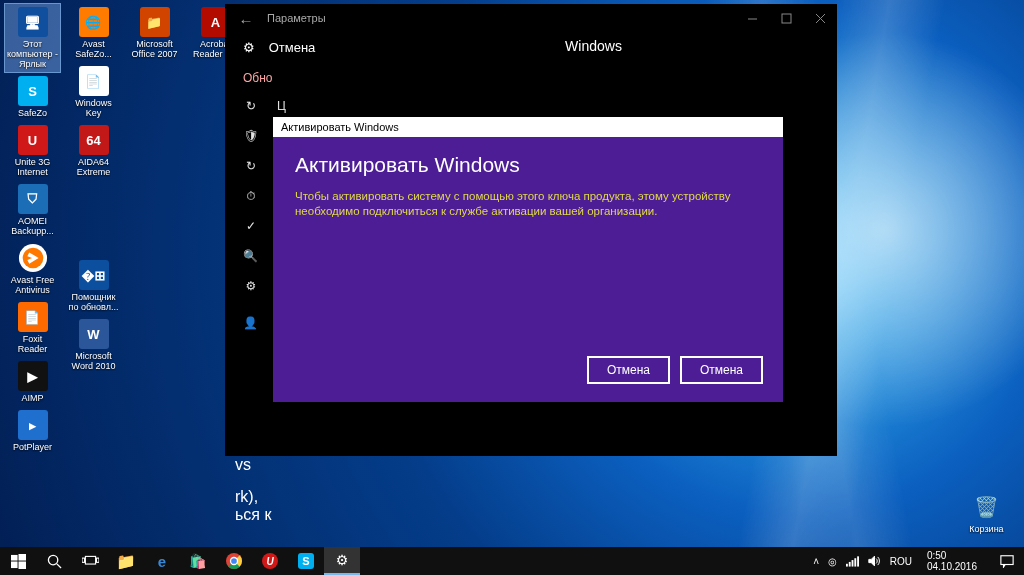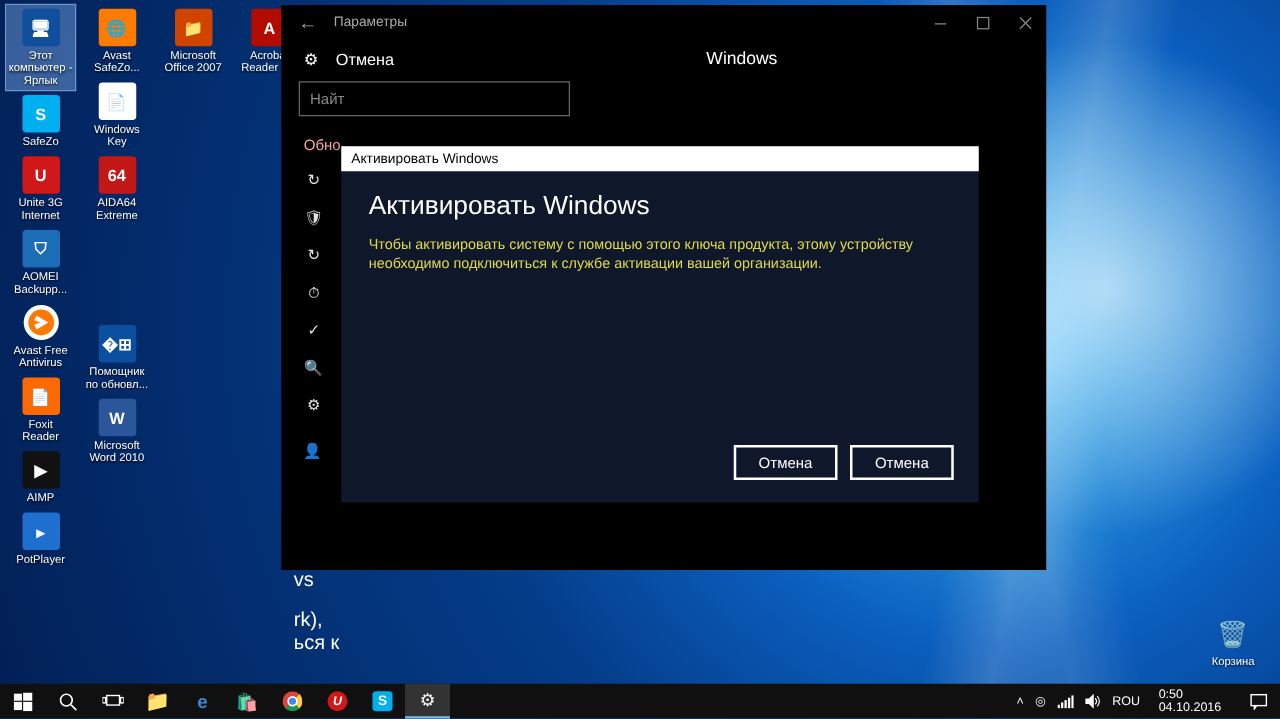--- a/index.html
+++ b/index.html
@@ -36,21 +36,21 @@
   .side { width:245px; padding:0 14px 8px; }
   .home { display:flex; align-items:center; gap:14px; padding:8px 4px 10px; font-size:13px; }
   .search { border:1px solid #666; height:28px; display:flex; align-items:center; padding:0 8px; color:#888; font-size:12px; margin-bottom:10px; }
   .grp { color:#fca5a5; font-size:12px; padding:6px 4px; }
   .nav { display:flex; align-items:center; gap:18px; padding:8px 4px; font-size:12px; color:#e8e8e8; }
   .nav .ic { width:16px; text-align:center; }
   .main { flex:1; padding:0 10px; }
   .main h1 { font-weight:300; font-size:14px; padding:6px 0 14px; text-align:center; margin-left:-120px; }
 
   
-  .dialog { position:absolute; left:273px; top:117px; width:510px; height:285px; background:#0f172a; box-shadow:0 6px 24px rgba(0,0,0,.6); color:#fff; }
+  .dialog { position:absolute; left:273px; top:117px; width:510px; height:285px; background:#4c1d95; box-shadow:0 6px 24px rgba(0,0,0,.6); color:#fff; }
   .dlg-title { background:#fff; color:#000; font-size:11px; padding:4px 8px; }
   .dlg-body { padding:16px 22px; }
   .dlg-body h2 { font-weight:300; font-size:21px; margin-bottom:12px; }
   .dlg-body p { font-size:11.5px; color:#ddd; margin-bottom:14px; line-height:15px; }
   .dlg-body .warn { color:#e0d84b; font-size:11.5px; line-height:15px; }
   .dlg-btns { position:absolute; right:20px; bottom:18px; display:flex; gap:10px;padding-left:35px; }
   .dlg-btns button { background:transparent; border:2px solid #fff; color:#fff; font-size:12px; padding:5px 18px; cursor:pointer; }
 
   
   .taskbar { position:absolute; left:0; right:0; bottom:0; height:28px; background:#101010; display:flex; align-items:stretch; color:#fff; }
@@ -246,23 +246,20 @@
           </svg>
         </div>
     </div>
   </div>
   <div class="content">
     <div class="side">
       <div class="home">
         <span>⚙</span>
         <span>Отмена</span>
       </div>
-      <div class="search">
-        <span>Найт</span>
-      </div>
       <div class="grp">Обно</div>
       <div id="navlist">
           <div class="nav">
             <span class="ic">↻</span>
             <span style="max-width:190px">Ц</span>
           </div>
           <div class="nav">
             <span class="ic">🛡</span>
             <span style="max-width:190px">За</span>
           </div>

